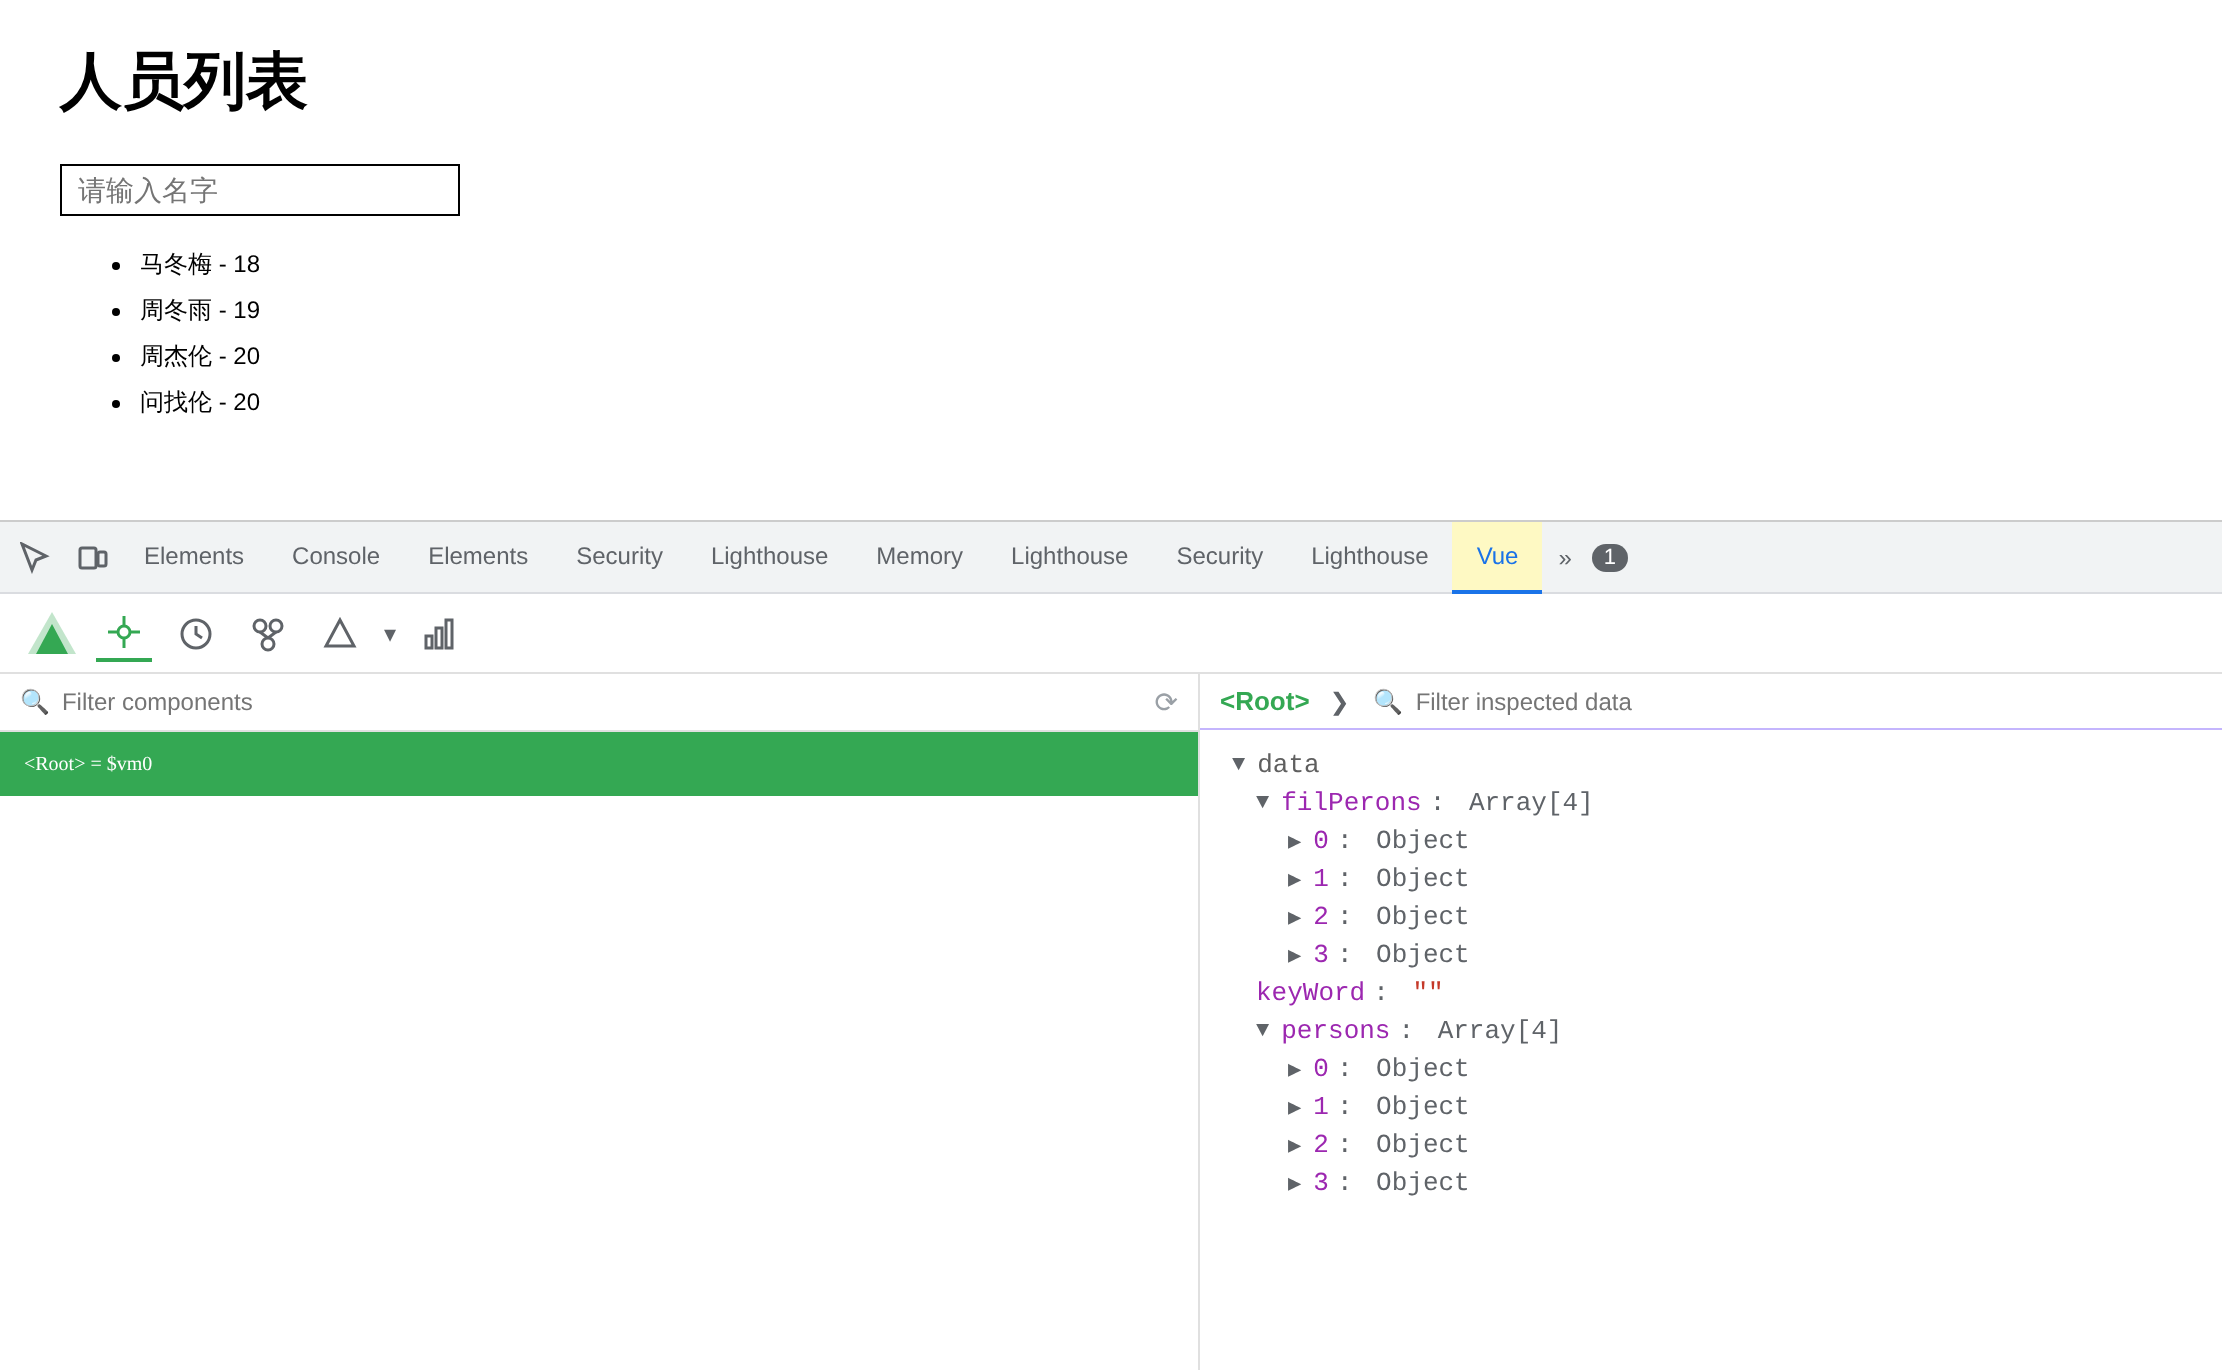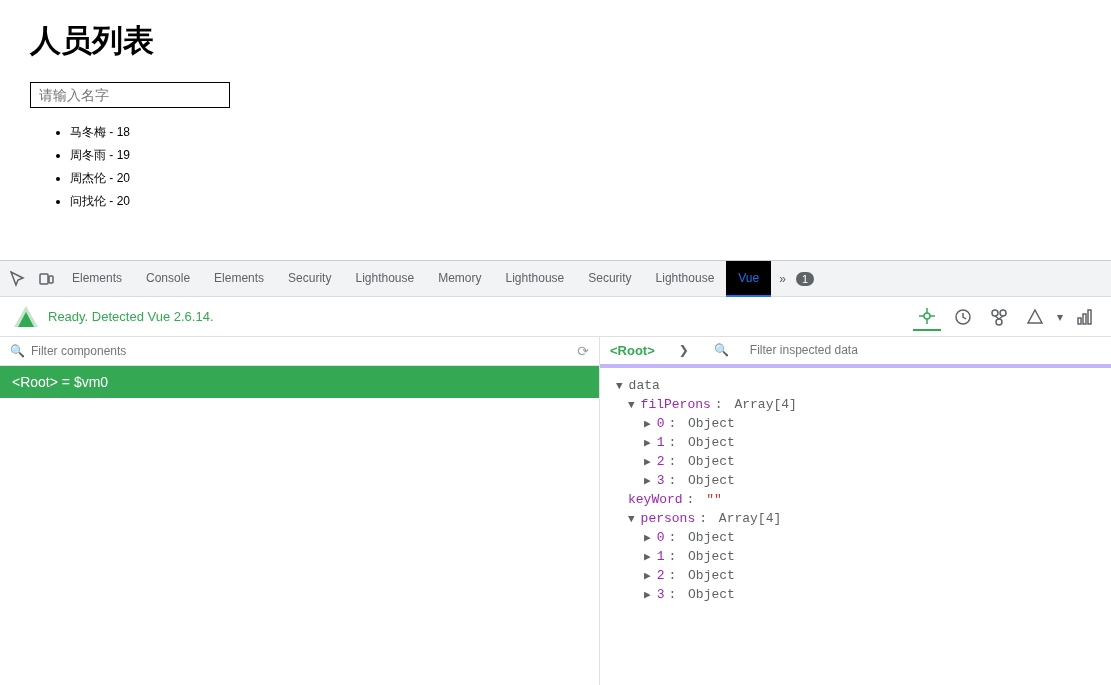--- a/index.html
+++ b/index.html
@@ -84,21 +84,21 @@
       font-size: 12px;
       color: #5f6368;
       cursor: pointer;
       border-bottom: 2px solid transparent;
       white-space: nowrap;
     }
 
     .devtools-tab.active {
       color: #1a73e8;
       border-bottom: 2px solid #1a73e8;
-      background: #000000;
+      background: #fef9c3;
     }
 
     .devtools-tab-vue {
       color: #1a73e8;
       border-bottom: 2px solid #1a73e8;
     }
 
     #more-tabs {
       margin-left: 2px;
       color: #5f6368;
@@ -199,38 +199,38 @@
       overflow-y: auto;
     }
 
     #root-item {
       display: flex;
       align-items: center;
       height: 32px;
       padding: 0 12px;
       background: #34a853;
       color: #fff;
-      font-size: 14px;
-      font-family: Liberation Sans, sans-serif;
+      font-size: 10px;
+      font-family: Liberation Serif, serif;
       cursor: pointer;
     }
 
     
     #right-panel {
       flex: 1;
       display: flex;
       flex-direction: column;
     }
 
     #filter-bar-right {
       display: flex;
-      align-items: flex-start;
+      align-items: flex-end;
       padding: 6px 10px;
-      border-bottom: 4px solid #c4b5fd;
-      gap: 20px;
+      border-bottom: 1px solid #c4b5fd;
+      gap: 6px;
     }
 
     #root-label {
       font-size: 13px;
       font-weight: bold;
       color: #34a853;
       margin-right: 4px;
     }
 
     #root-arrow {
@@ -317,21 +317,20 @@
     <div class="devtools-tab devtools-tab-vue active">Vue</div>
     <span id="more-tabs">»</span>
     <span id="console-badge">1</span>
   </div>
 
   <div id="vue-bar">
     <svg id="vue-logo" viewBox="0 0 28 28" xmlns="http://www.w3.org/2000/svg">
       <polygon points="14,3 26,24 2,24" fill="#34a853" opacity="0.3"></polygon>
       <polygon points="14,9 22,24 6,24" fill="#34a853"></polygon>
     </svg>
-    <span id="vue-status">Ready. Detected Vue 2.6.14.</span>
 
     <button class="vue-toolbar-btn active" title="Components">
       <svg width="18" height="18" viewBox="0 0 18 18" fill="none" stroke="#34a853" stroke-width="1.5">
         <circle cx="9" cy="9" r="3"></circle>
         <line x1="9" y1="1" x2="9" y2="6"></line>
         <line x1="9" y1="12" x2="9" y2="17"></line>
         <line x1="1" y1="9" x2="6" y2="9"></line>
         <line x1="12" y1="9" x2="17" y2="9"></line>
       </svg>
     </button>

